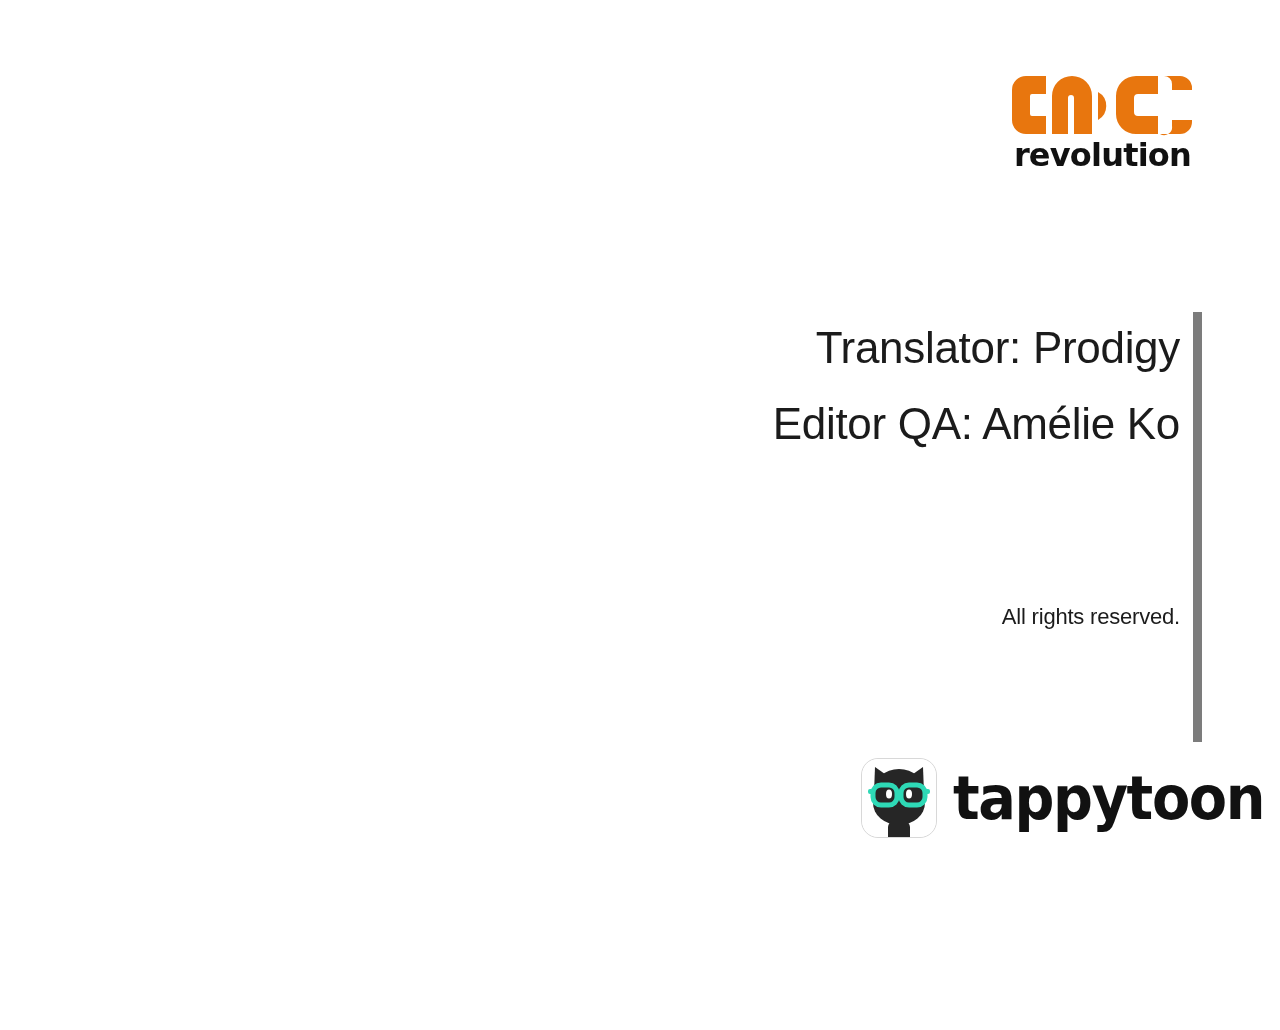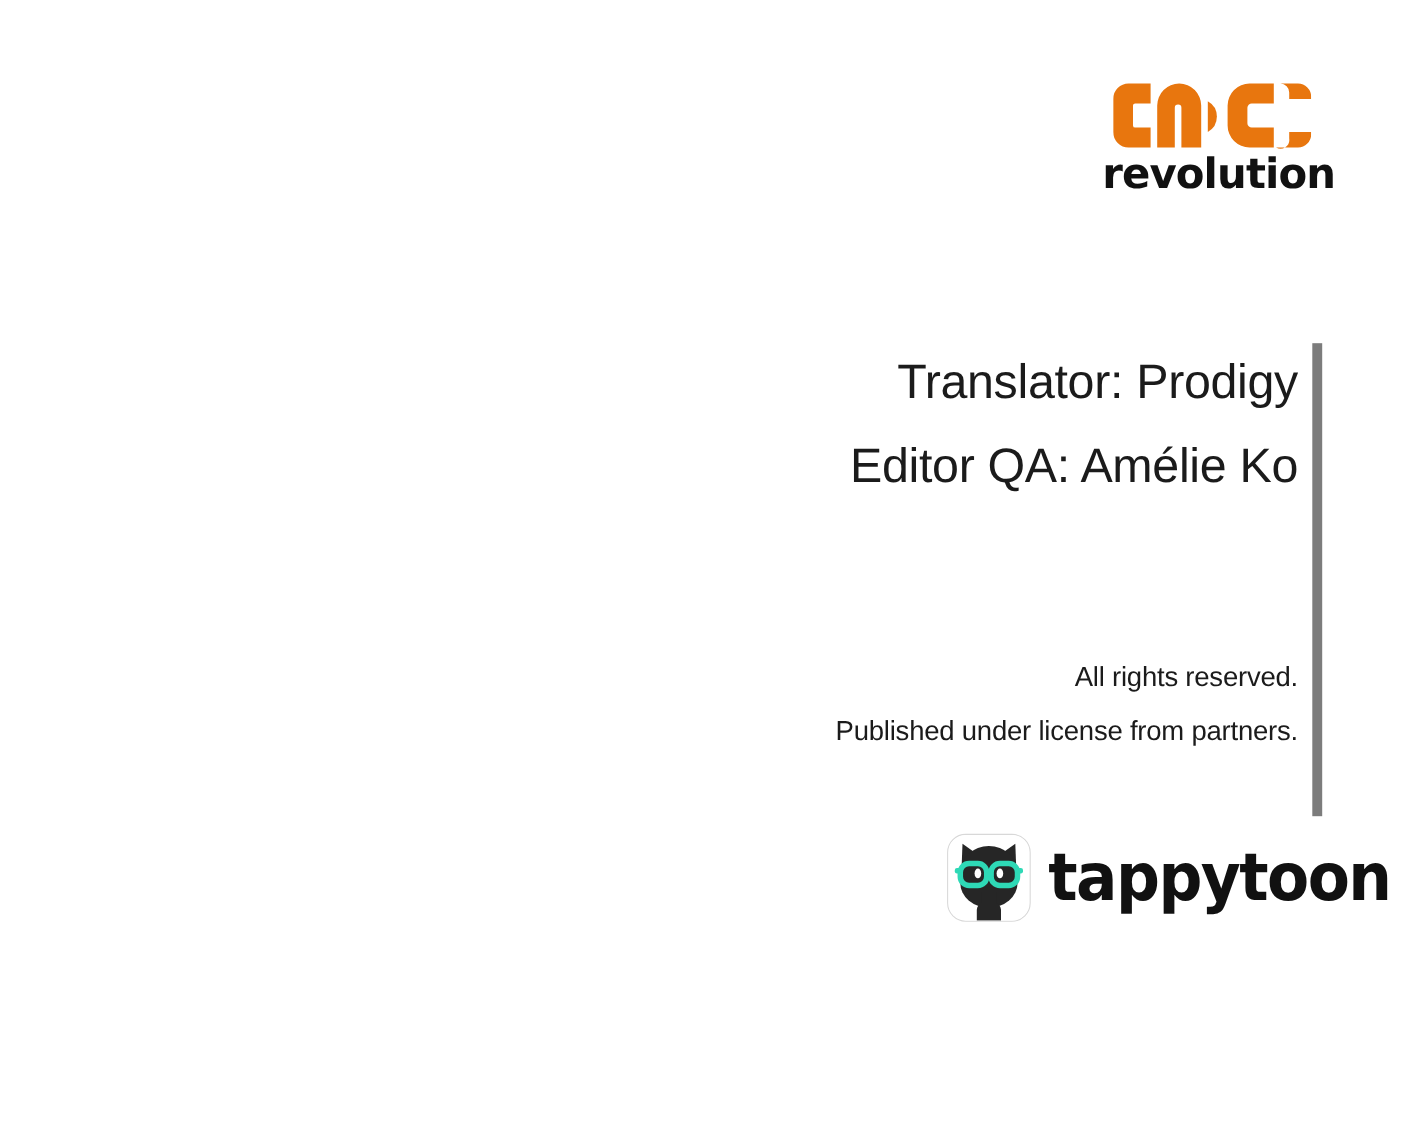--- a/index.html
+++ b/index.html
@@ -26,21 +26,21 @@
   .cnc-mark {
     position: relative;
     height: 62px;
     width: 180px;
     margin-left: auto;
   }
   .cnc-mark svg { display: block; }
   .publisher-sub {
     font-family: "DejaVu Sans", sans-serif;
     font-weight: bold;
-    font-size: 38px;
+    font-size: 32px;
     letter-spacing: -0.8px;
     color: #111111;
     text-align: right;
     line-height: 1;
     margin-top: 3px;
     margin-right: 1px;
   }
 
   
   #credits-region {
@@ -63,21 +63,21 @@
   
   #rights-region {
     position: absolute;
     left: 460px;
     top: 592px;
     width: 720px;
     text-align: right;
   }
   .rights-line {
     font-family: "Liberation Sans", sans-serif;
-    font-size: 25px;
+    font-size: 22px;
     font-weight: 300;
     line-height: 49px;
     color: #1b1b1b;
     white-space: nowrap;
     letter-spacing: -0.2px;
   }
 
   
   #vertical-divider {
     position: absolute;
@@ -141,21 +141,20 @@
   <div class="publisher-sub">revolution</div>
 </div>
 
 <div id="credits-region">
   <div class="credit-line">Translator: Prodigy</div>
   <div class="credit-line">Editor QA: Amélie Ko</div>
 </div>
 
 <div id="rights-region">
   <div class="rights-line">All rights reserved.</div>
-  <div class="rights-line">Published under license from partners.</div>
 </div>
 
 <div id="vertical-divider"></div>
 
 <div id="tappytoon-logo">
   <div class="tappytoon-icon">
     <svg width="74" height="78" viewBox="0 0 74 78" xmlns="http://www.w3.org/2000/svg">
       <rect x="0" y="0" width="74" height="78" rx="16" fill="#ffffff"></rect>
 
       <path d="M12 34 L13 8 L30 20 Z" fill="#262626"></path>

